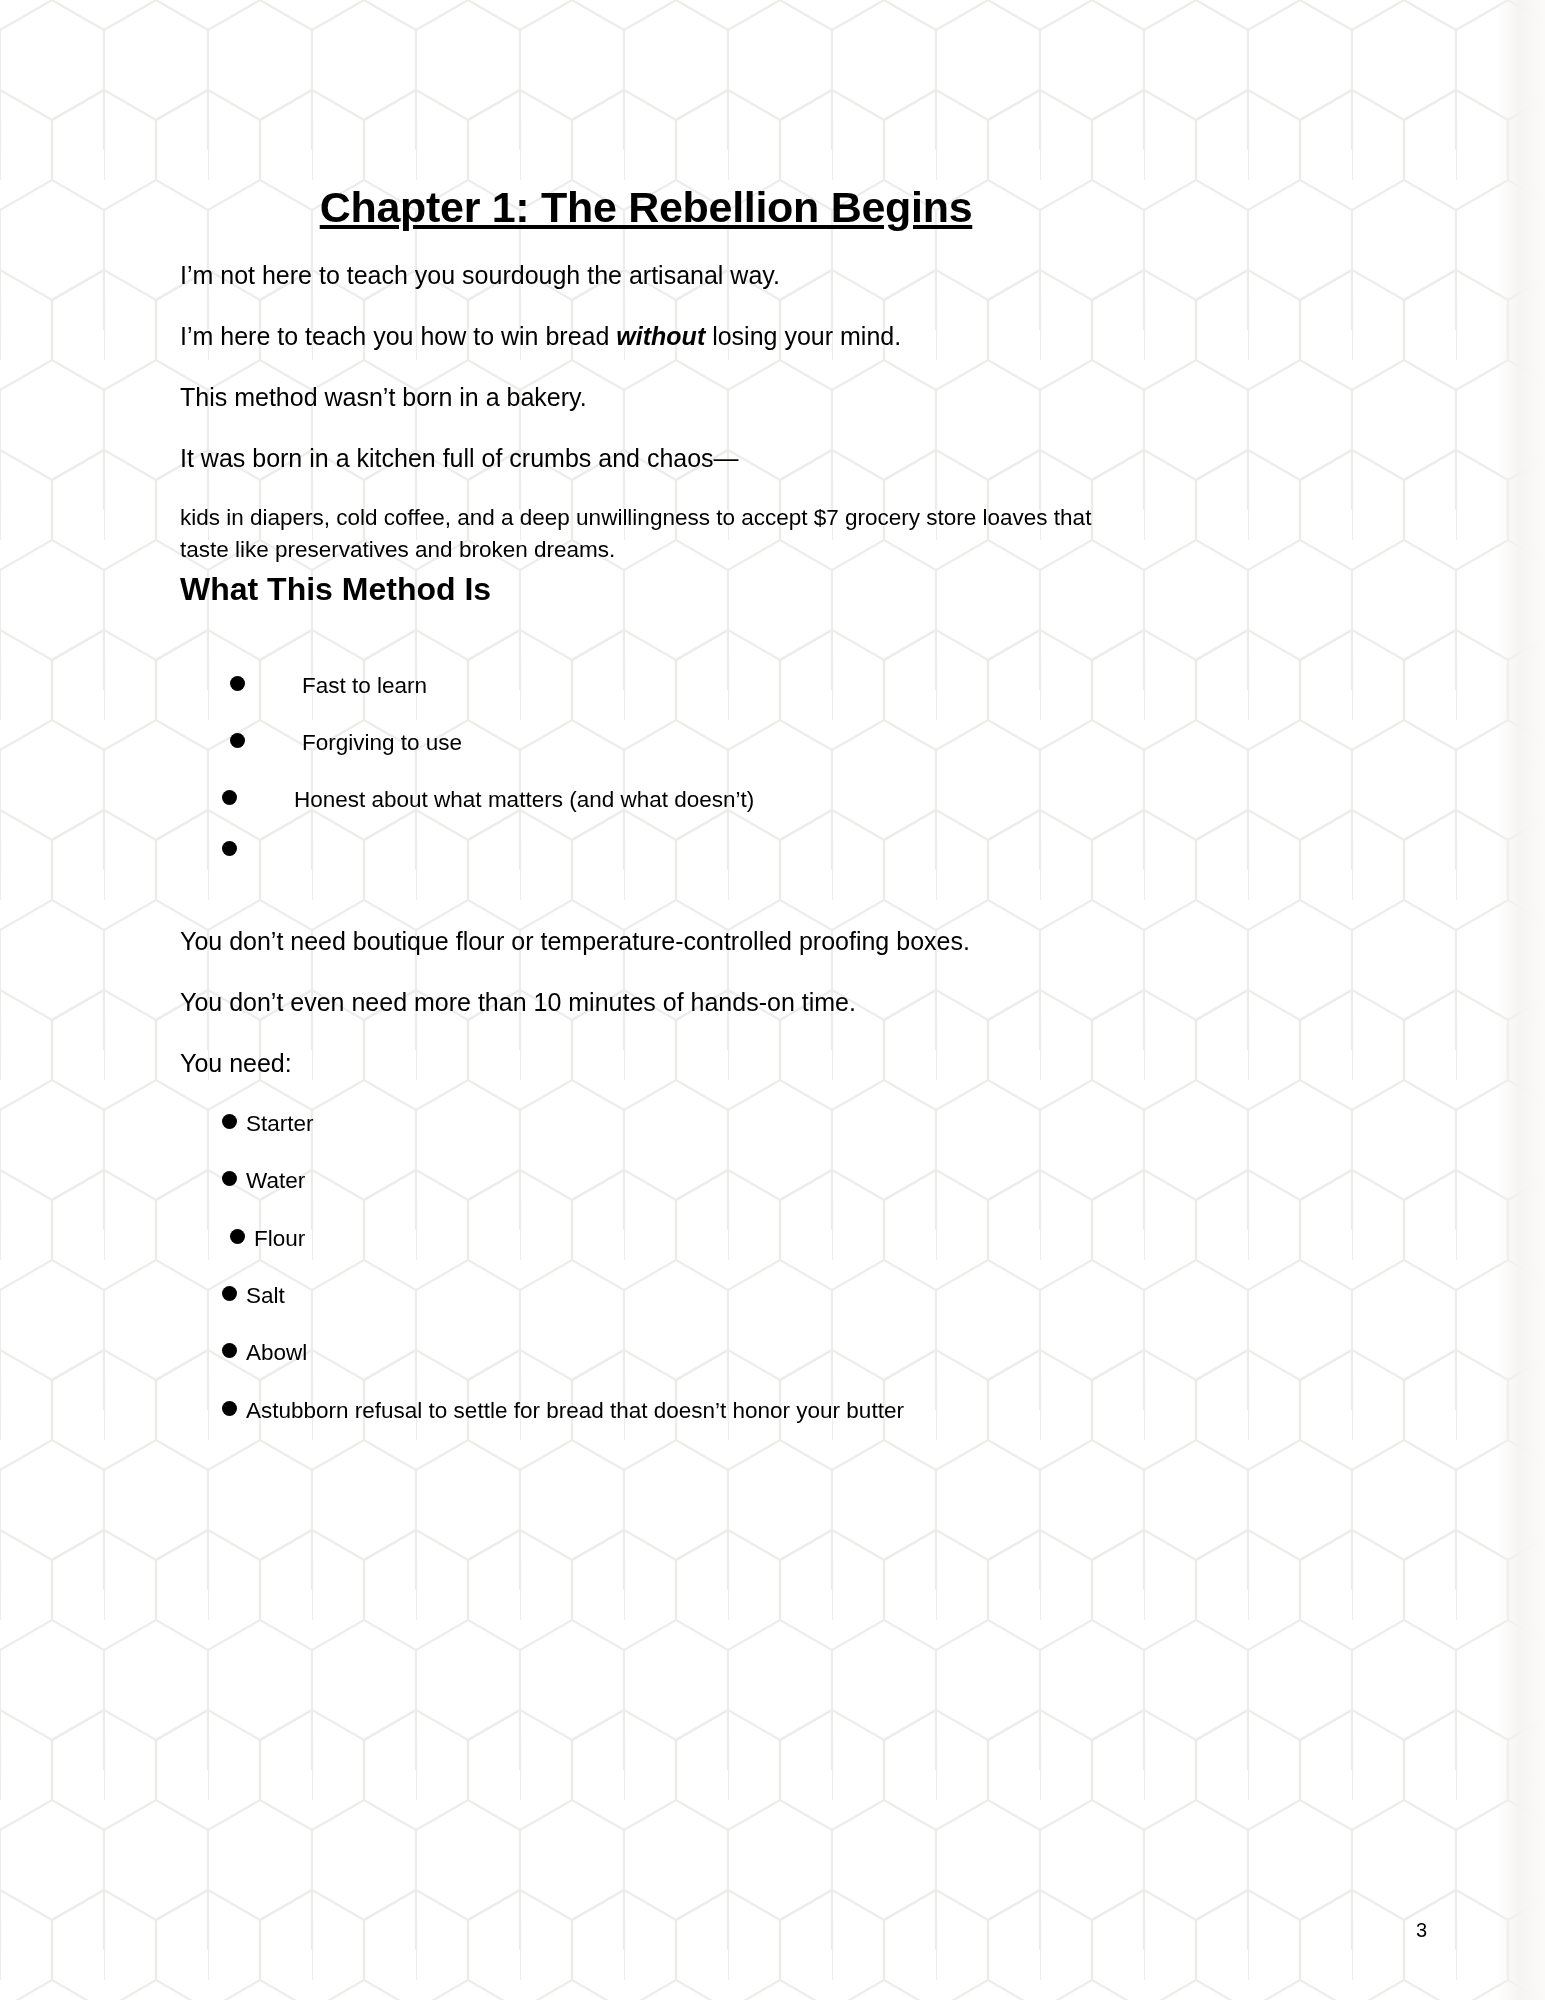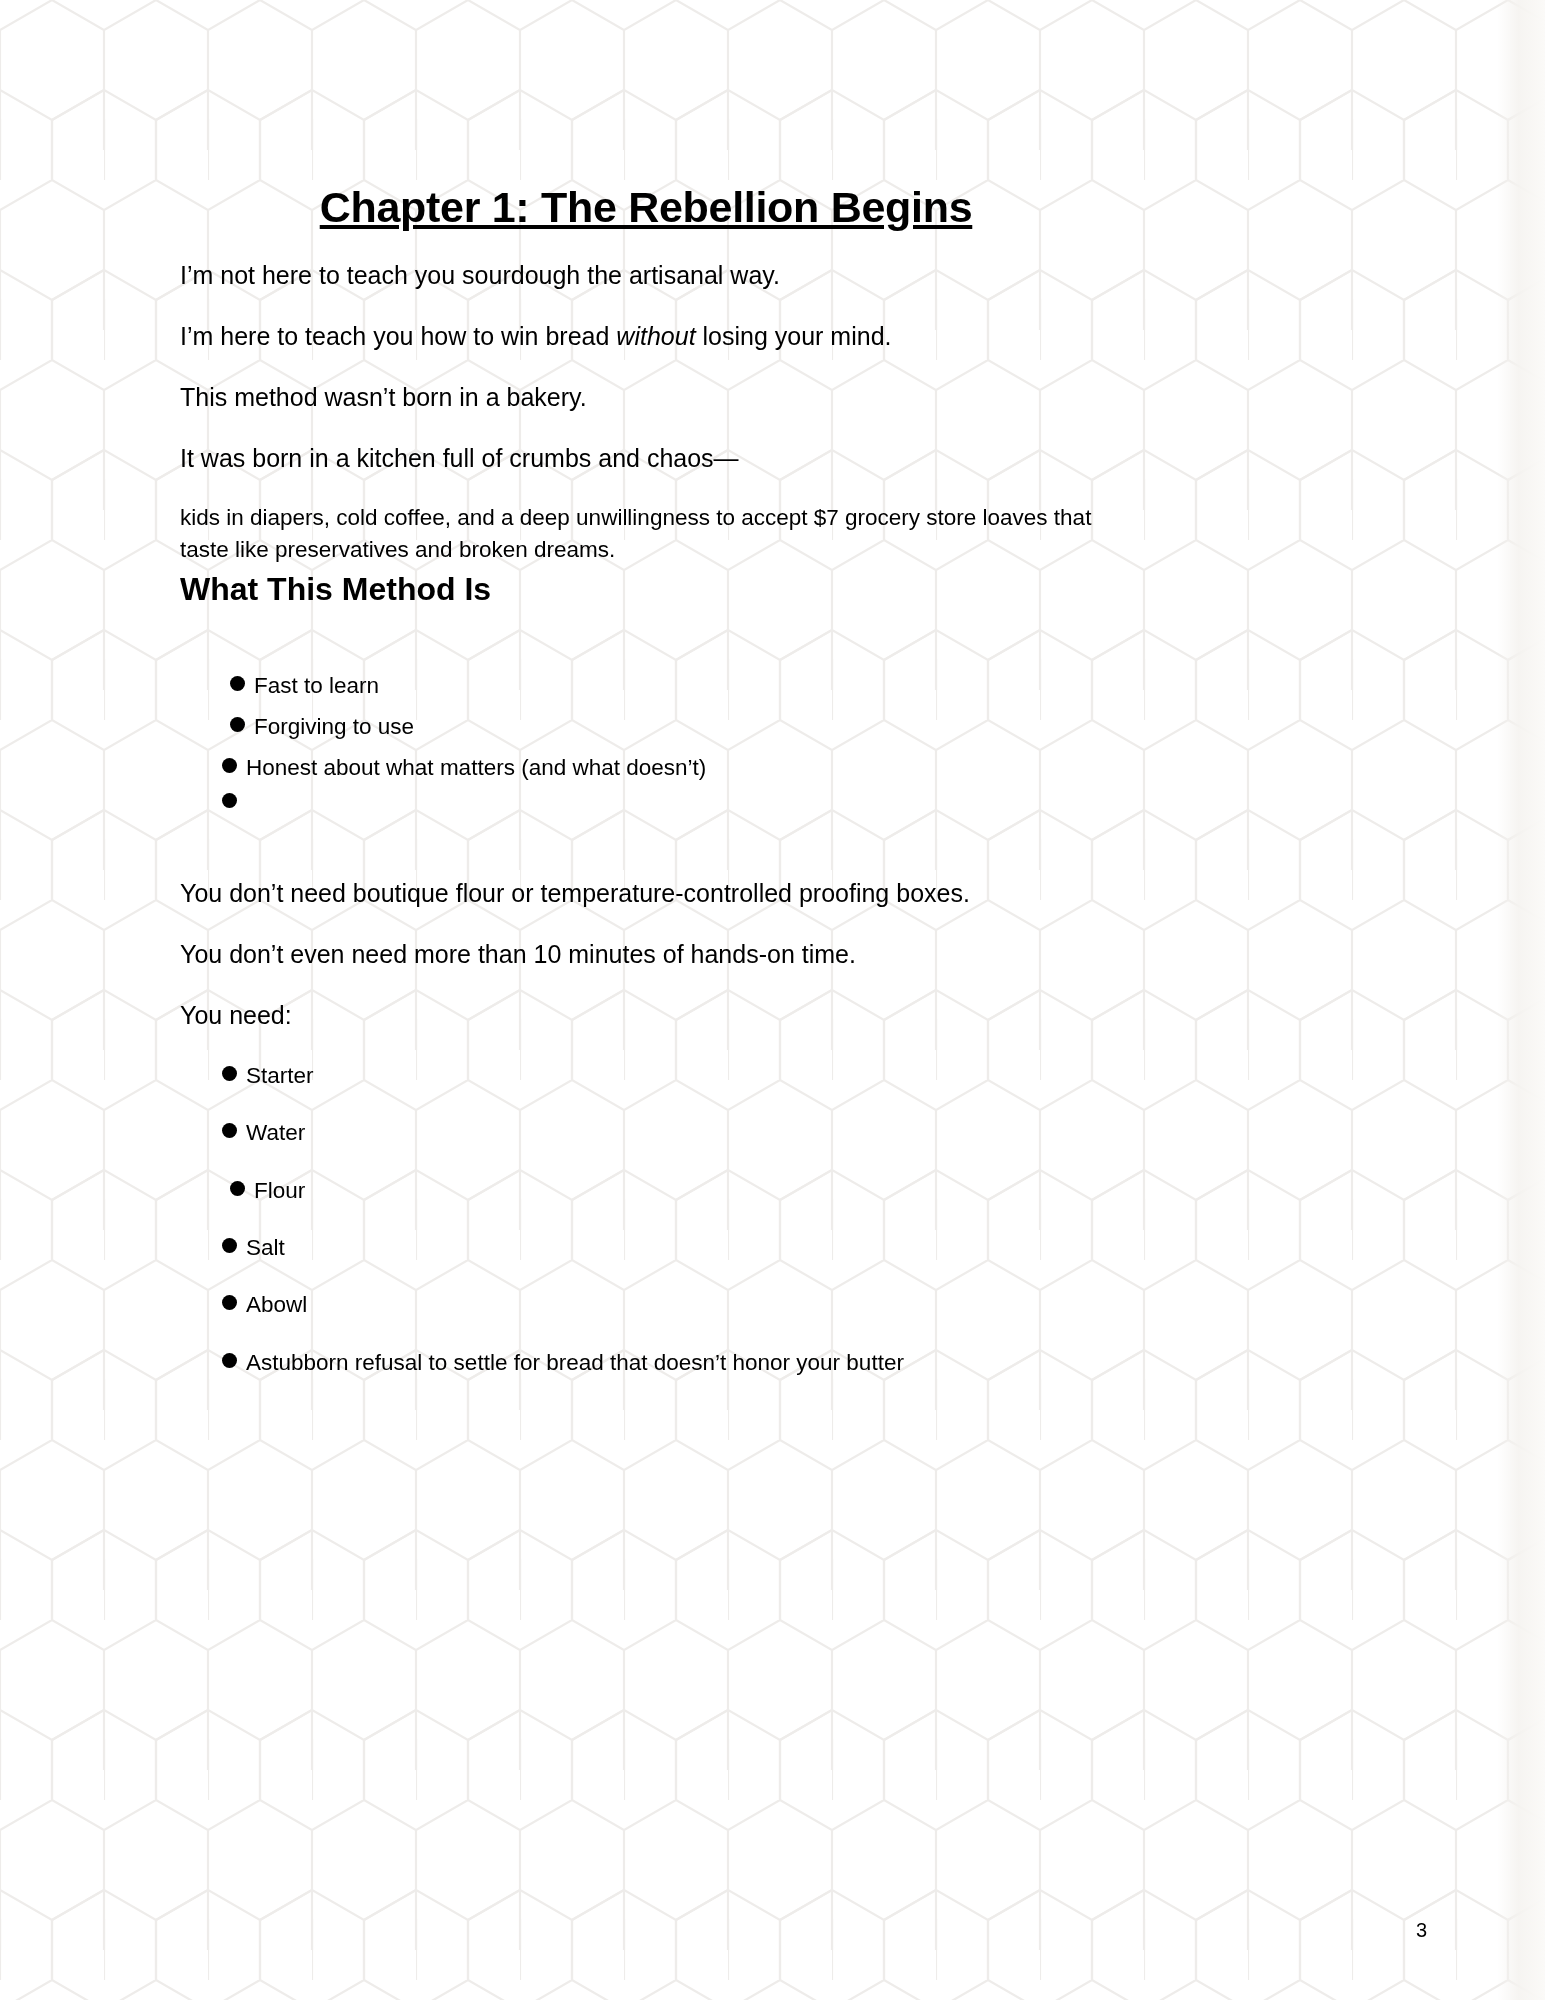--- a/index.html
+++ b/index.html
@@ -120,35 +120,35 @@
     border-radius: 50%;
     background: #000000;
     margin-right: 9px;
     position: relative;
     top: -2px;
   }
 
   .indent-0 { margin-left: 42px; }
   .indent-1 { margin-left: 50px; }
 
-  .blockA .bullet-row { margin-top: 11px; }
+  .blockA .bullet-row { margin-top: 27px; gap: 48px; }
 
   .gap-after-list {
     height: 40px;
   }
 
   .page-number {
     position: absolute;
     right: 118px;
     bottom: 58px;
     font-size: 20px;
     z-index: 3;
   }
 
-  b, strong { font-weight: normal; }
+  b, strong { font-weight: bold; }
   i, em { font-style: italic; }
 </style>
 </head>
 <body>
 
 <svg id="hex-bg" xmlns="http://www.w3.org/2000/svg" viewBox="0 0 1545 2000" preserveAspectRatio="none">
   <defs>
     <pattern id="hexpat" width="104" height="180" patternUnits="userSpaceOnUse">
       <g fill="none" stroke="#eeecea" stroke-width="2.2">
         <path d="M52 0 L104 30 L104 90 L52 120 L0 90 L0 30 Z"></path>

